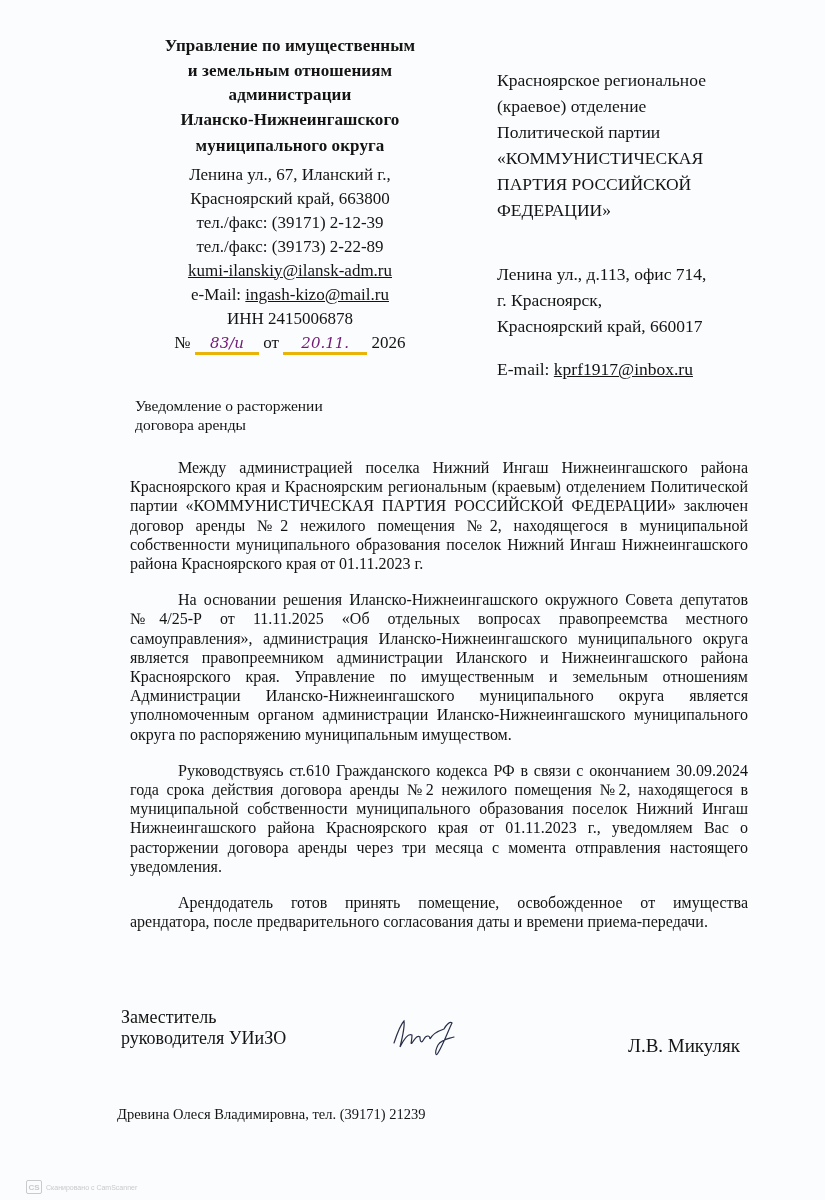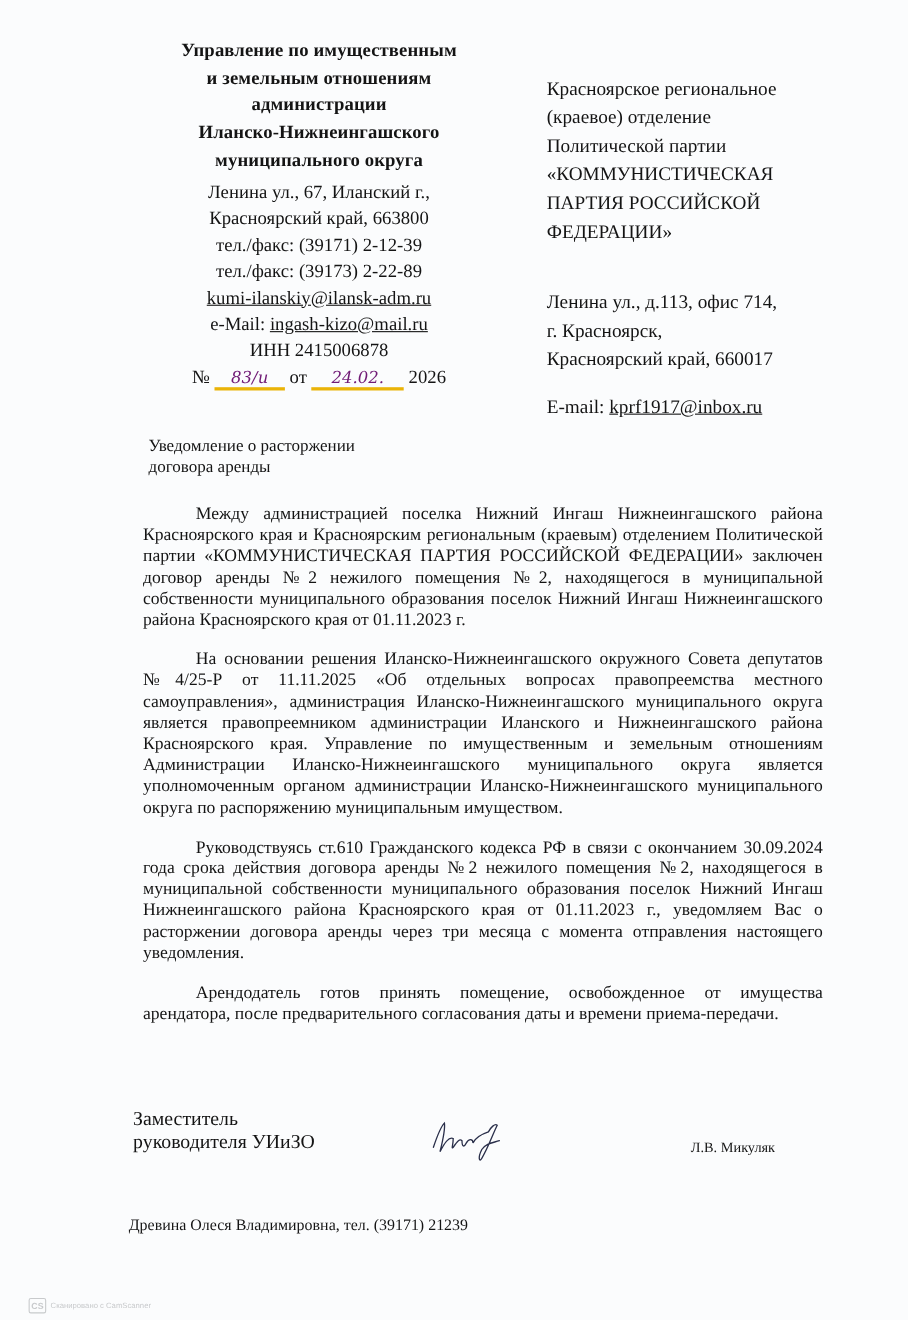--- a/index.html
+++ b/index.html
@@ -40,21 +40,21 @@
   
   .body {
     left:130px; top:458px; width:618px;
     font-size:16px; line-height:19.2px; text-align:justify;
   }
   .body p { margin:0; text-indent:48px; }
   .body p + p { margin-top:17px; }
   
   .sig-title { left:121px; top:1007px; font-size:18px; line-height:21px; }
   .sig-mark { left:388px; top:1013px; width:80px; height:45px; }
-  .sig-name { left:628px; top:1035px; font-size:13px; }
+  .sig-name { left:628px; top:1035px; font-size:19px; }
   .executor { left:117px; top:1106px; font-size:14.5px; }
   .watermark { left:4px; top:1180px; display:flex; align-items:center; gap:4px; color:#c8cacc;
     font-family:"Liberation Sans", sans-serif; font-size:7px;padding-left:22px; }
   .watermark .logo { width:14px; height:12px; border:1px solid #c8cacc; border-radius:2px;
     font-size:8px; font-weight:bold; display:flex; align-items:center; justify-content:center; }
 </style>
 </head>
 <body>
 
 <div class="abs sender">
@@ -71,21 +71,21 @@
   <div class="line">тел./факс: (39173) 2-22-89</div>
   <div class="line u">kumi-ilanskiy@ilansk-adm.ru</div>
   <div class="line">
     <span>e-Mail: </span><span class="u">ingash-kizo@mail.ru</span>
   </div>
   <div class="line">ИНН 2415006878</div>
   <div class="regline">
     <span>№</span>
     <span class="hand num">83/и</span>
     <span>от</span>
-    <span class="hand date">24.02.</span>
+    <span class="hand date">20.11.</span>
     <span>2026</span>
   </div>
 </div>
 
 <div class="abs recipient">
   <div>Красноярское региональное</div>
   <div>(краевое) отделение</div>
   <div>Политической партии</div>
   <div>«КОММУНИСТИЧЕСКАЯ</div>
   <div>ПАРТИЯ РОССИЙСКОЙ</div>

